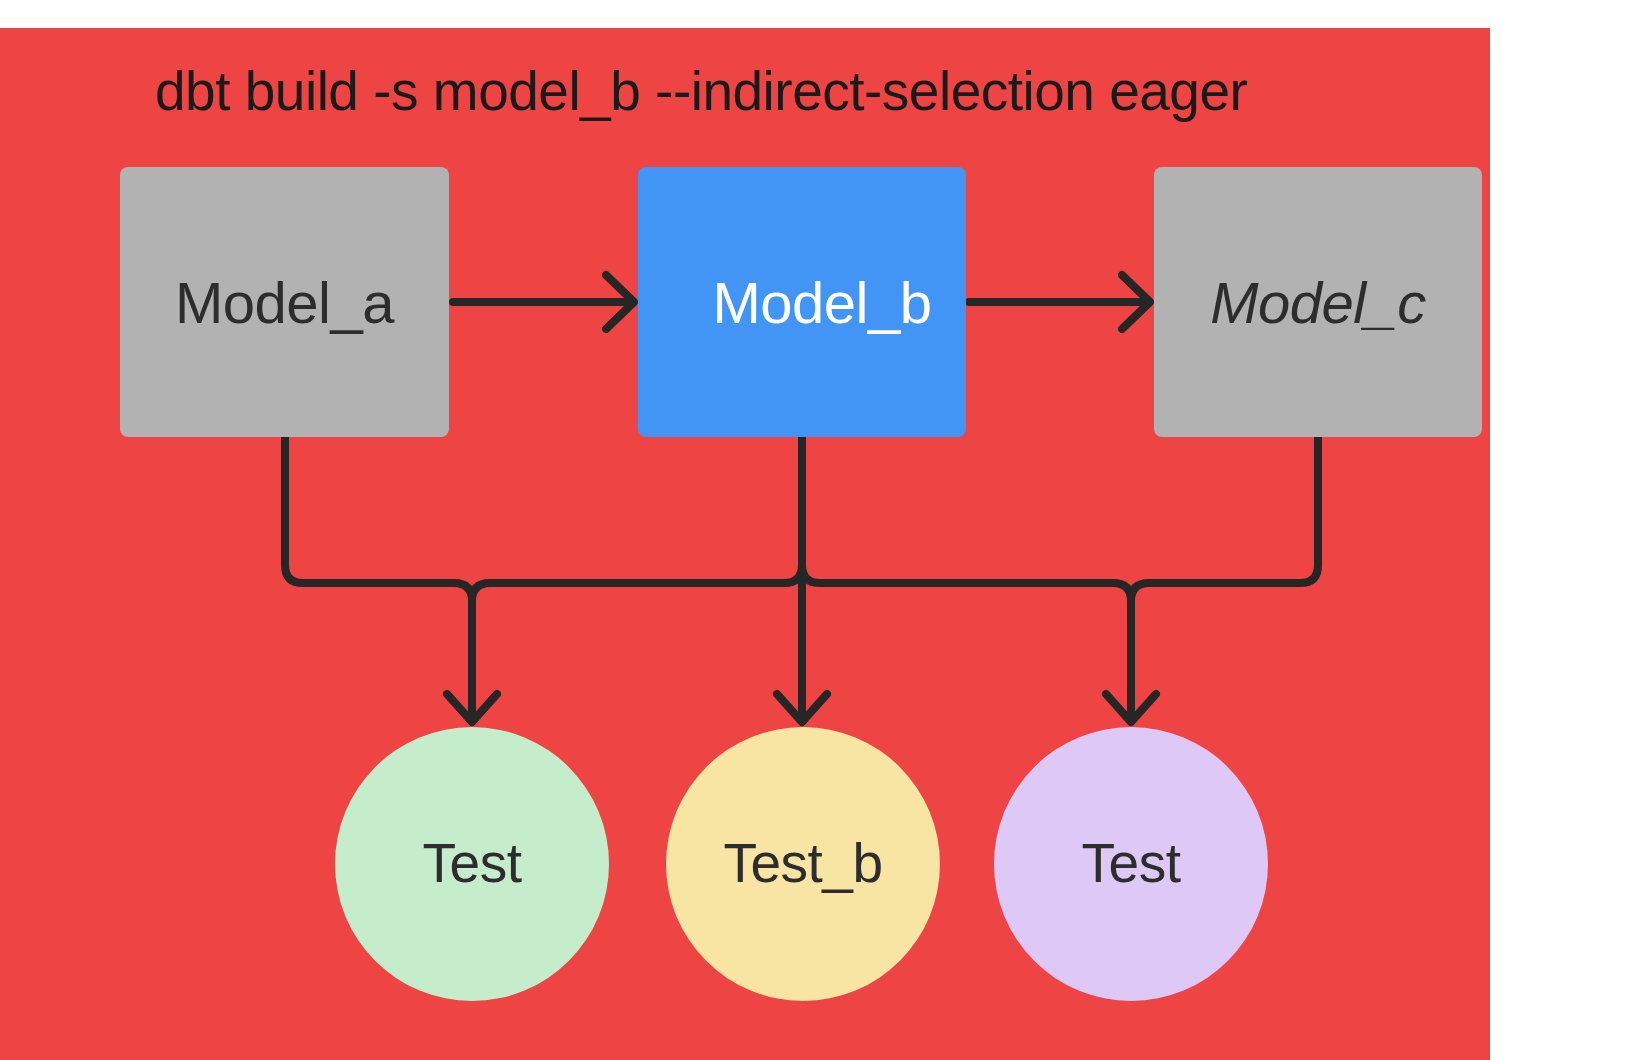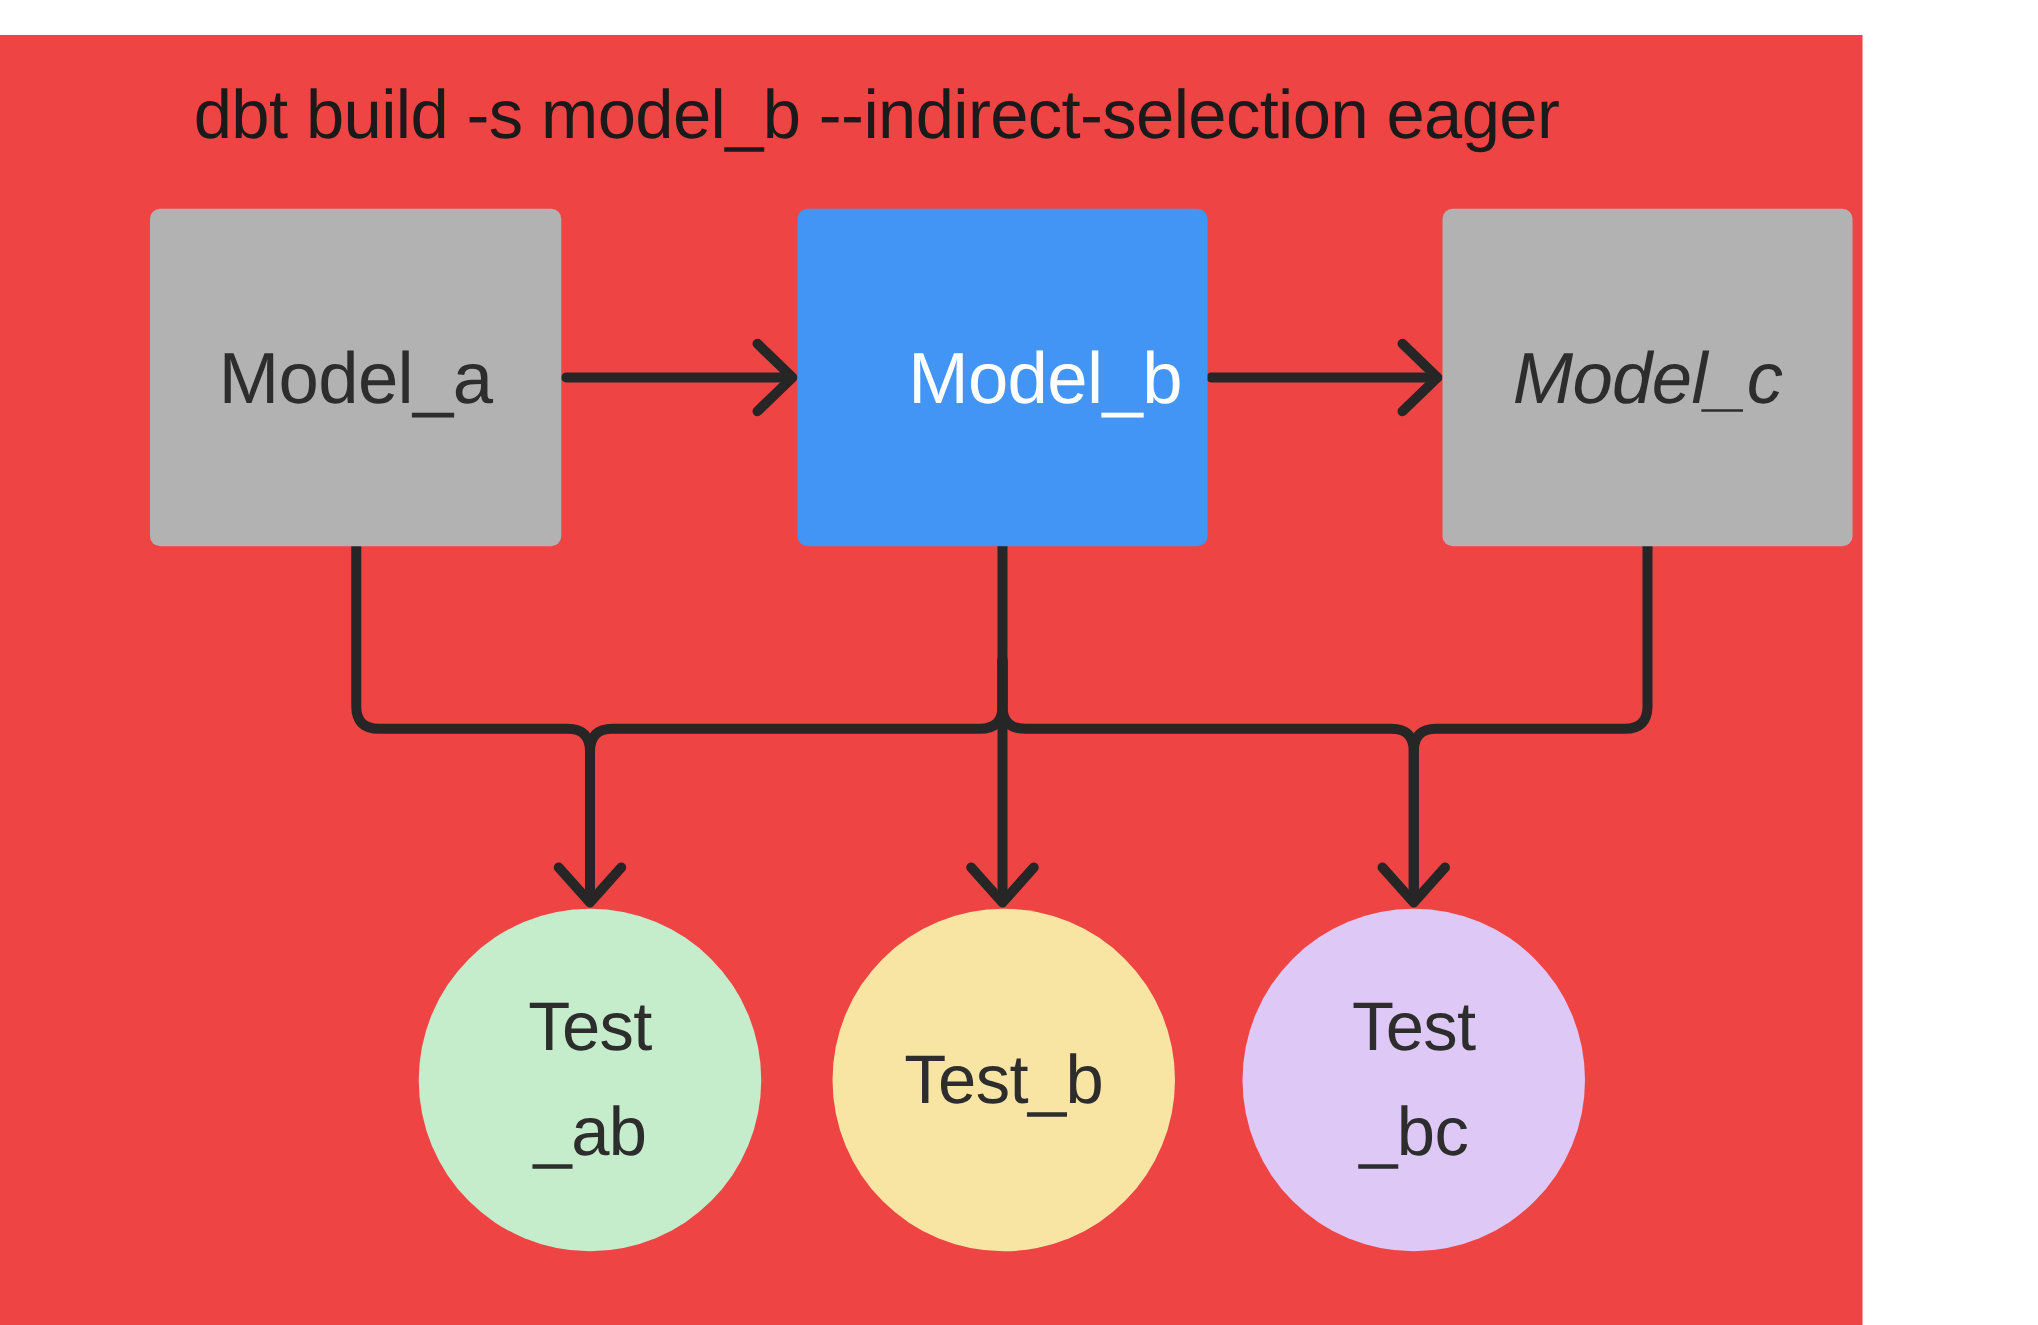--- a/index.html
+++ b/index.html
@@ -38,21 +38,21 @@
     color: #2d2d2d;
     pointer-events: none;
   }
   .node-label.light { color: #ffffff; }
   .circle-label {
     flex-direction: column;
     font-size: 55px;
     line-height: 1.52;
   }
   #label-model-a { left: 120px;  top: 139px; width: 329px; height: 270px; }
-  #label-model-b { left: 672px;  top: 139px; width: 328px; height: 270px; }
+  #label-model-b { left: 658px;  top: 139px; width: 328px; height: 270px; }
   #label-model-c { left: 1154px; top: 139px; width: 328px; height: 270px; font-style: italic; }
   #label-test-ab { left: 335px;  top: 699px; width: 274px; height: 274px; }
   #label-test-b  { left: 666px;  top: 699px; width: 274px; height: 274px; }
   #label-test-bc { left: 994px;  top: 699px; width: 274px; height: 274px; }
 </style>
 </head>
 <body>
 
 <div class="canvas">
 
@@ -93,25 +93,23 @@
   </svg>
 
   <div class="node-label" id="label-model-a">Model_a</div>
 
   <div class="node-label light" id="label-model-b">Model_b</div>
 
   <div class="node-label" id="label-model-c">Model_c</div>
 
   <div class="node-label circle-label" id="label-test-ab">
     <span>Test</span>
-    <span>_ab</span>
   </div>
 
   <div class="node-label circle-label" id="label-test-b">
     <span>Test_b</span>
   </div>
 
   <div class="node-label circle-label" id="label-test-bc">
     <span>Test</span>
-    <span>_bc</span>
   </div>
 
 </div>
 
 </body></html>

